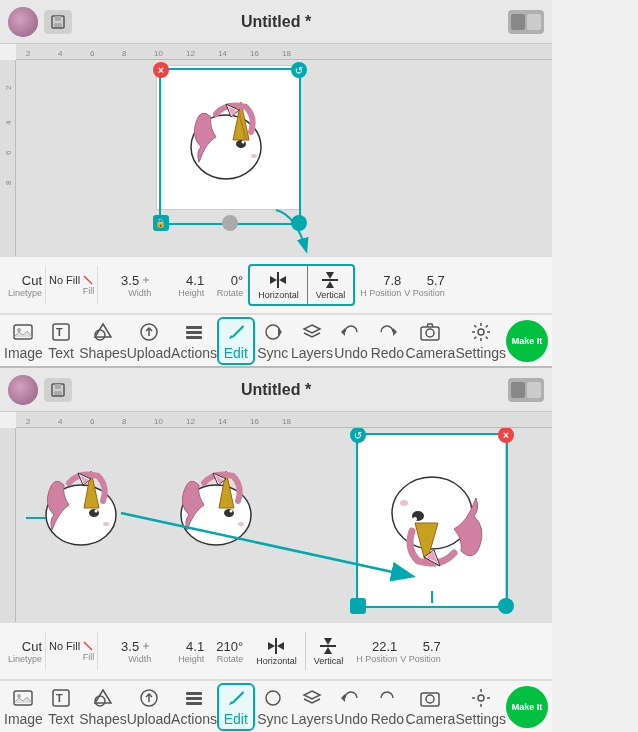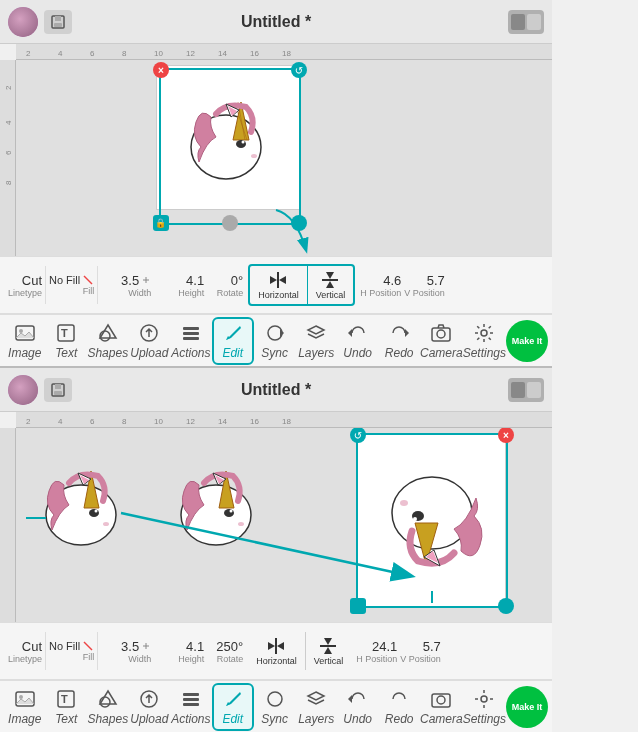--- a/index.html
+++ b/index.html
@@ -99,24 +99,23 @@
     }
     .tool-icon {
       width: 24px;
       height: 24px;
       display: flex;
       align-items: center;
       justify-content: center;
       font-size: 18px;
     }
     .tool-label {
-      font-size: 12px;
+      font-size: 14px;
       color: #555;
       margin-top: 1px;
-      font-style: italic;
     }
     .make-it-btn {
       background: #00c040;
       color: white;
       border-radius: 50%;
       width: 42px;
       height: 42px;
       display: flex;
       align-items: center;
       justify-content: center;
@@ -299,21 +298,21 @@
         <svg width="20" height="20" viewBox="0 0 20 20">
             <rect x="2" y="9" width="16" height="2" fill="#333"></rect>
             <path d="M6,2 L10,9 L14,2 Z" fill="#333"></path>
             <path d="M6,18 L10,11 L14,18 Z" fill="#333"></path>
           </svg>
         <span style="font-size:9px;color:#333;">Vertical</span>
       </div>
     </div>
 
     <div class="prop-group">
-      <span class="prop-value">4.6</span>
+      <span class="prop-value">7.8</span>
       <span style="font-size:9px;color:#888;">H Position</span>
     </div>
 
     <div class="prop-group">
       <span class="prop-value">5.7</span>
       <span style="font-size:9px;color:#888;">V Position</span>
     </div>
   </div>
 
   <div class="toolbar-row">
@@ -581,21 +580,21 @@
       </div>
       <span style="font-size:9px;color:#888;">Width</span>
     </div>
 
     <div class="prop-group" style="min-width:50px;">
       <span class="prop-value">4.1</span>
       <span style="font-size:9px;color:#888;">Height</span>
     </div>
 
     <div class="prop-group">
-      <span class="prop-value">250°</span>
+      <span class="prop-value">210°</span>
       <span style="font-size:9px;color:#888;">Rotate</span>
     </div>
 
     <div style="display:flex;gap:0;margin:0 2px;">
       <div style="display:flex;flex-direction:column;align-items:center;padding:4px 8px;cursor:pointer;">
         <svg width="20" height="20" viewBox="0 0 20 20">
             <rect x="9" y="2" width="2" height="16" fill="#333"></rect>
             <path d="M2,6 L9,10 L2,14 Z" fill="#333"></path>
             <path d="M18,6 L11,10 L18,14 Z" fill="#333"></path>
           </svg>
@@ -606,21 +605,21 @@
         <svg width="20" height="20" viewBox="0 0 20 20">
             <rect x="2" y="9" width="16" height="2" fill="#333"></rect>
             <path d="M6,2 L10,9 L14,2 Z" fill="#333"></path>
             <path d="M6,18 L10,11 L14,18 Z" fill="#333"></path>
           </svg>
         <span style="font-size:9px;color:#333;">Vertical</span>
       </div>
     </div>
 
     <div class="prop-group">
-      <span class="prop-value">24.1</span>
+      <span class="prop-value">22.1</span>
       <span style="font-size:9px;color:#888;">H Position</span>
     </div>
 
     <div class="prop-group">
       <span class="prop-value">5.7</span>
       <span style="font-size:9px;color:#888;">V Position</span>
     </div>
   </div>
 
   <div class="toolbar-row">

